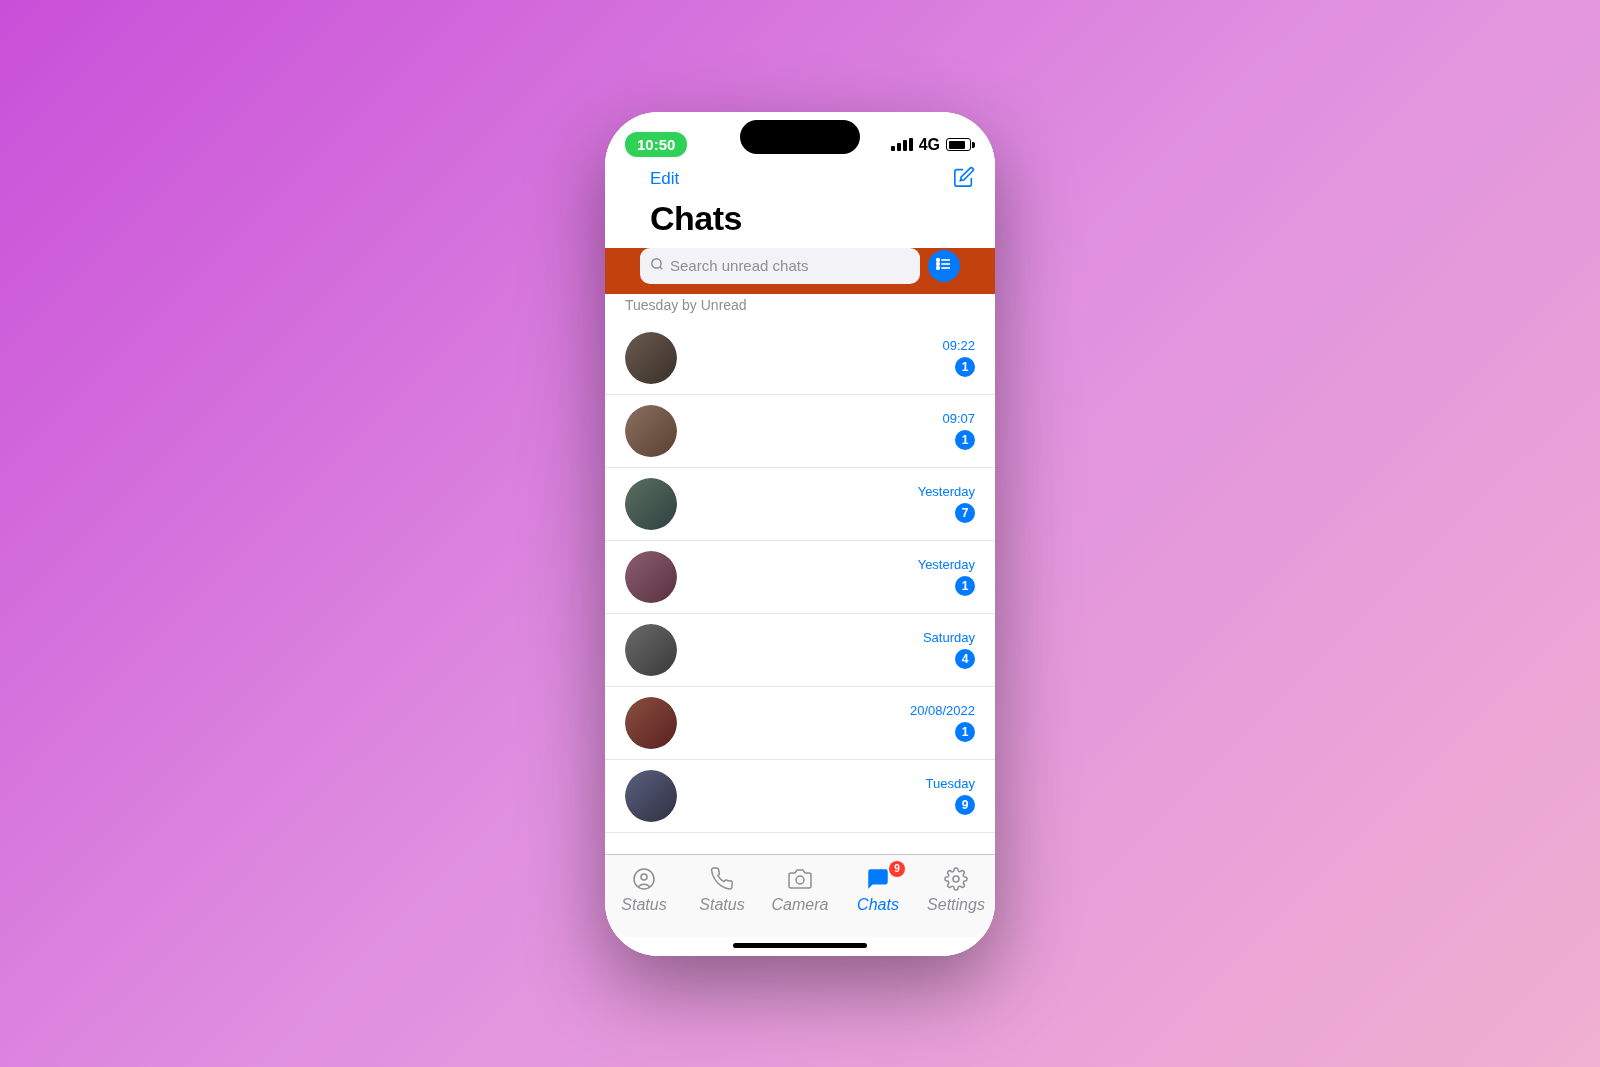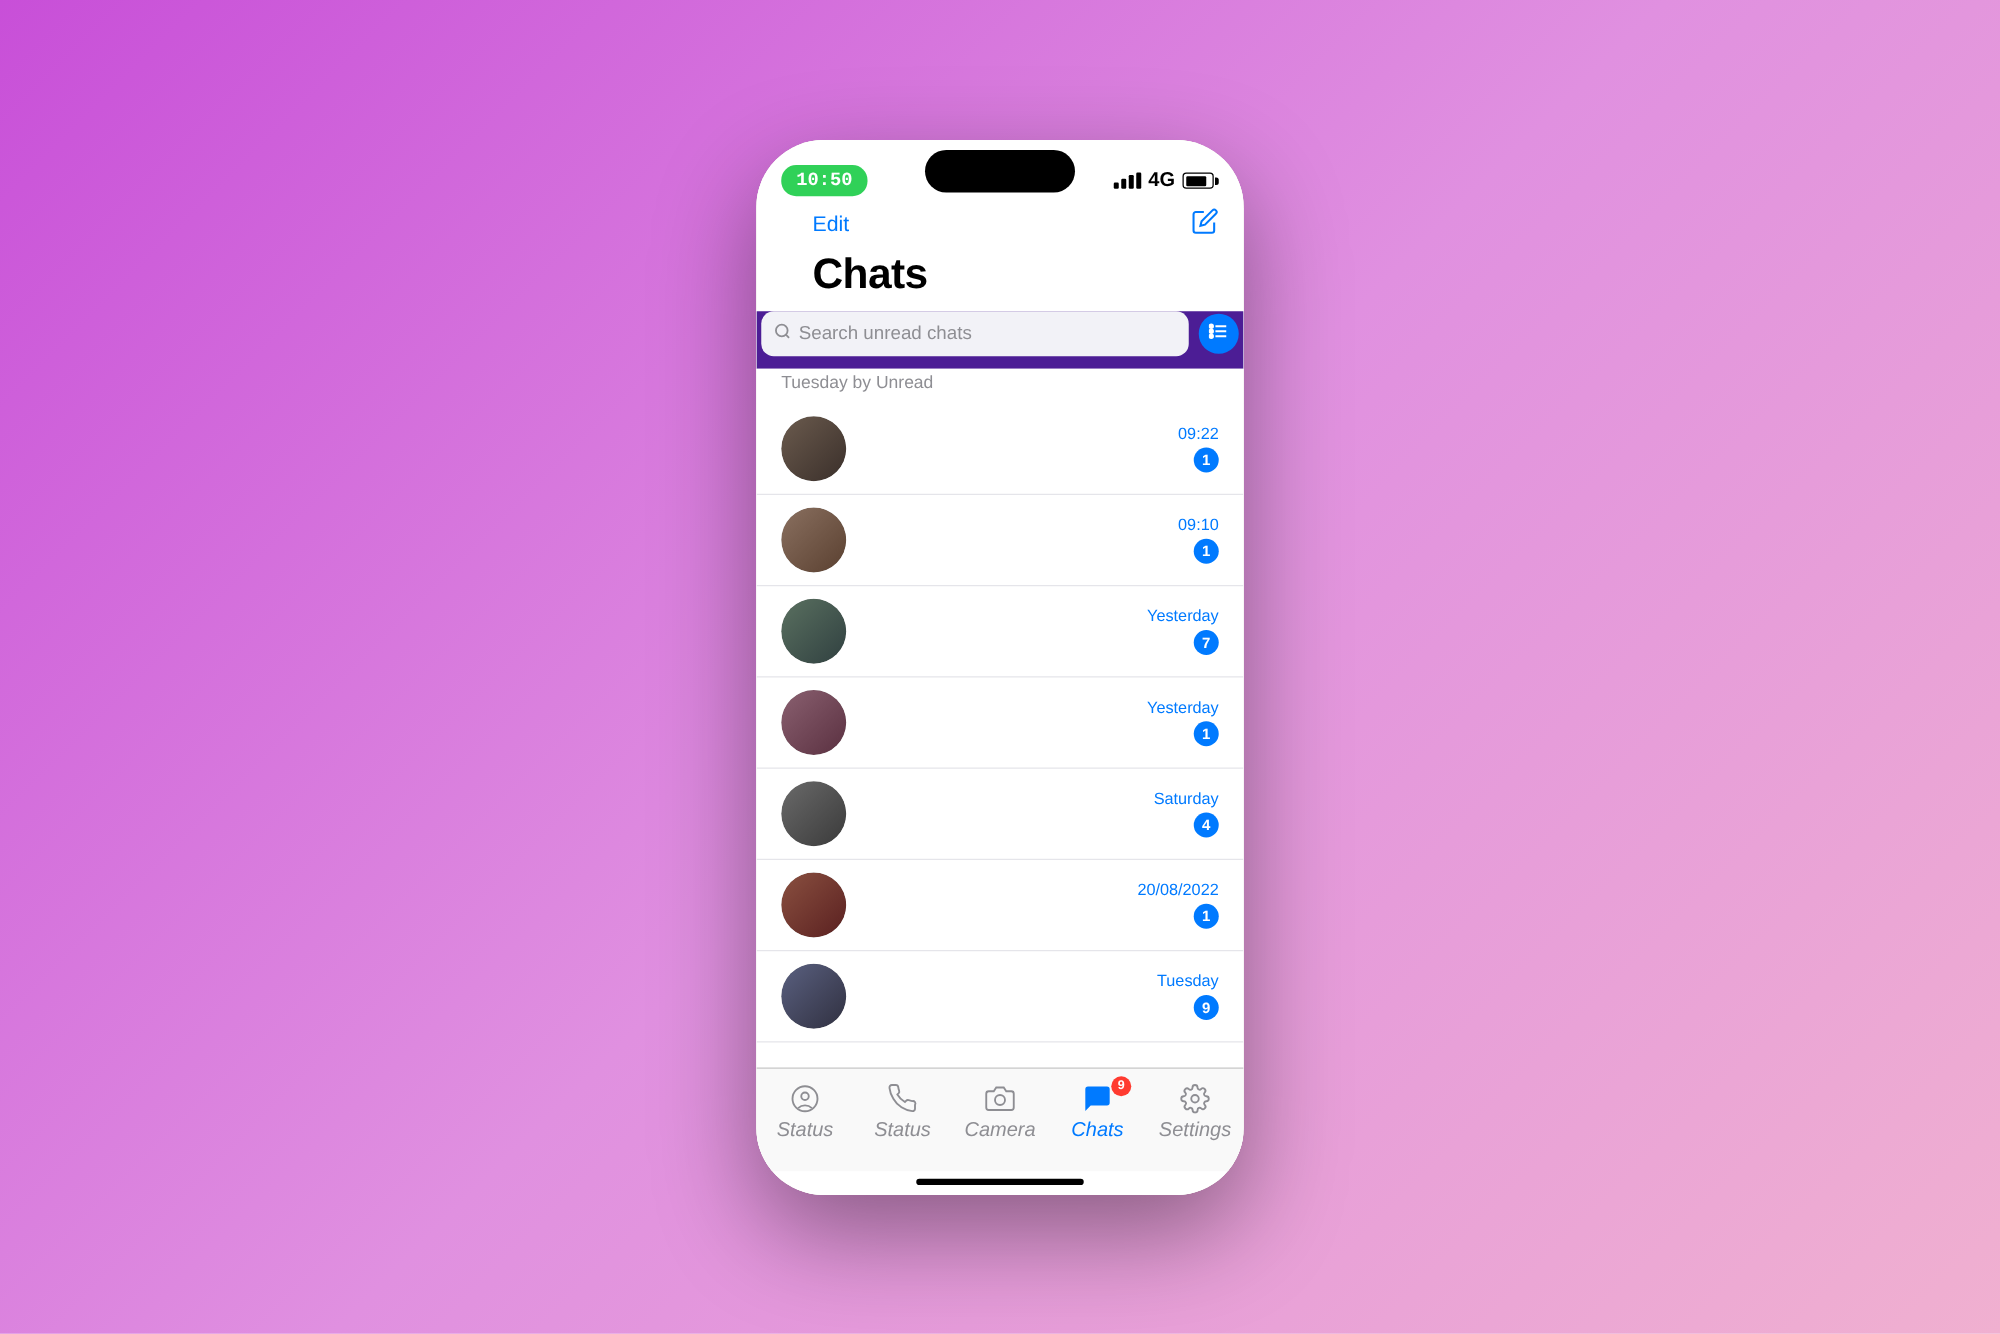--- a/index.html
+++ b/index.html
@@ -52,21 +52,20 @@
       flex-shrink: 0;
     }
 
     .status-time {
       background: #30d158;
       color: white;
       font-size: 15px;
       font-weight: 600;
       padding: 4px 12px;
       border-radius: 12px;
-      font-family: Liberation Mono, monospace;
     }
 
     .dynamic-island {
       position: absolute;
       top: 8px;
       left: 50%;
       transform: translateX(-50%);
       width: 120px;
       height: 34px;
       background: black;
@@ -171,22 +170,22 @@
       font-weight: 700;
       color: black;
       letter-spacing: -0.5px;
     }
 
     
     .search-container {
       display: flex;
       align-items: center;
       gap: 8px;
-      padding: 0 4px 10px;
-      background: #4c1d95;
+      padding: 0 35px 10px;
+      background: #c2410c;
     }
 
     .search-bar {
       flex: 1;
       height: 36px;
       background: #f2f2f7;
       border-radius: 10px;
       display: flex;
       align-items: center;
       padding: 0 10px;
@@ -483,21 +482,21 @@
 
         <div class="chat-item">
           <div class="avatar">
             <div class="avatar-img avatar-2"></div>
           </div>
           <div class="chat-info">
             <div class="chat-name">&nbsp;</div>
             <div class="chat-preview">&nbsp;</div>
           </div>
           <div class="chat-meta">
-            <span class="chat-time">09:10</span>
+            <span class="chat-time">09:07</span>
             <span class="unread-badge">1</span>
           </div>
         </div>
 
         <div class="chat-item">
           <div class="avatar">
             <div class="avatar-img avatar-3"></div>
           </div>
           <div class="chat-info">
             <div class="chat-name">&nbsp;</div>

